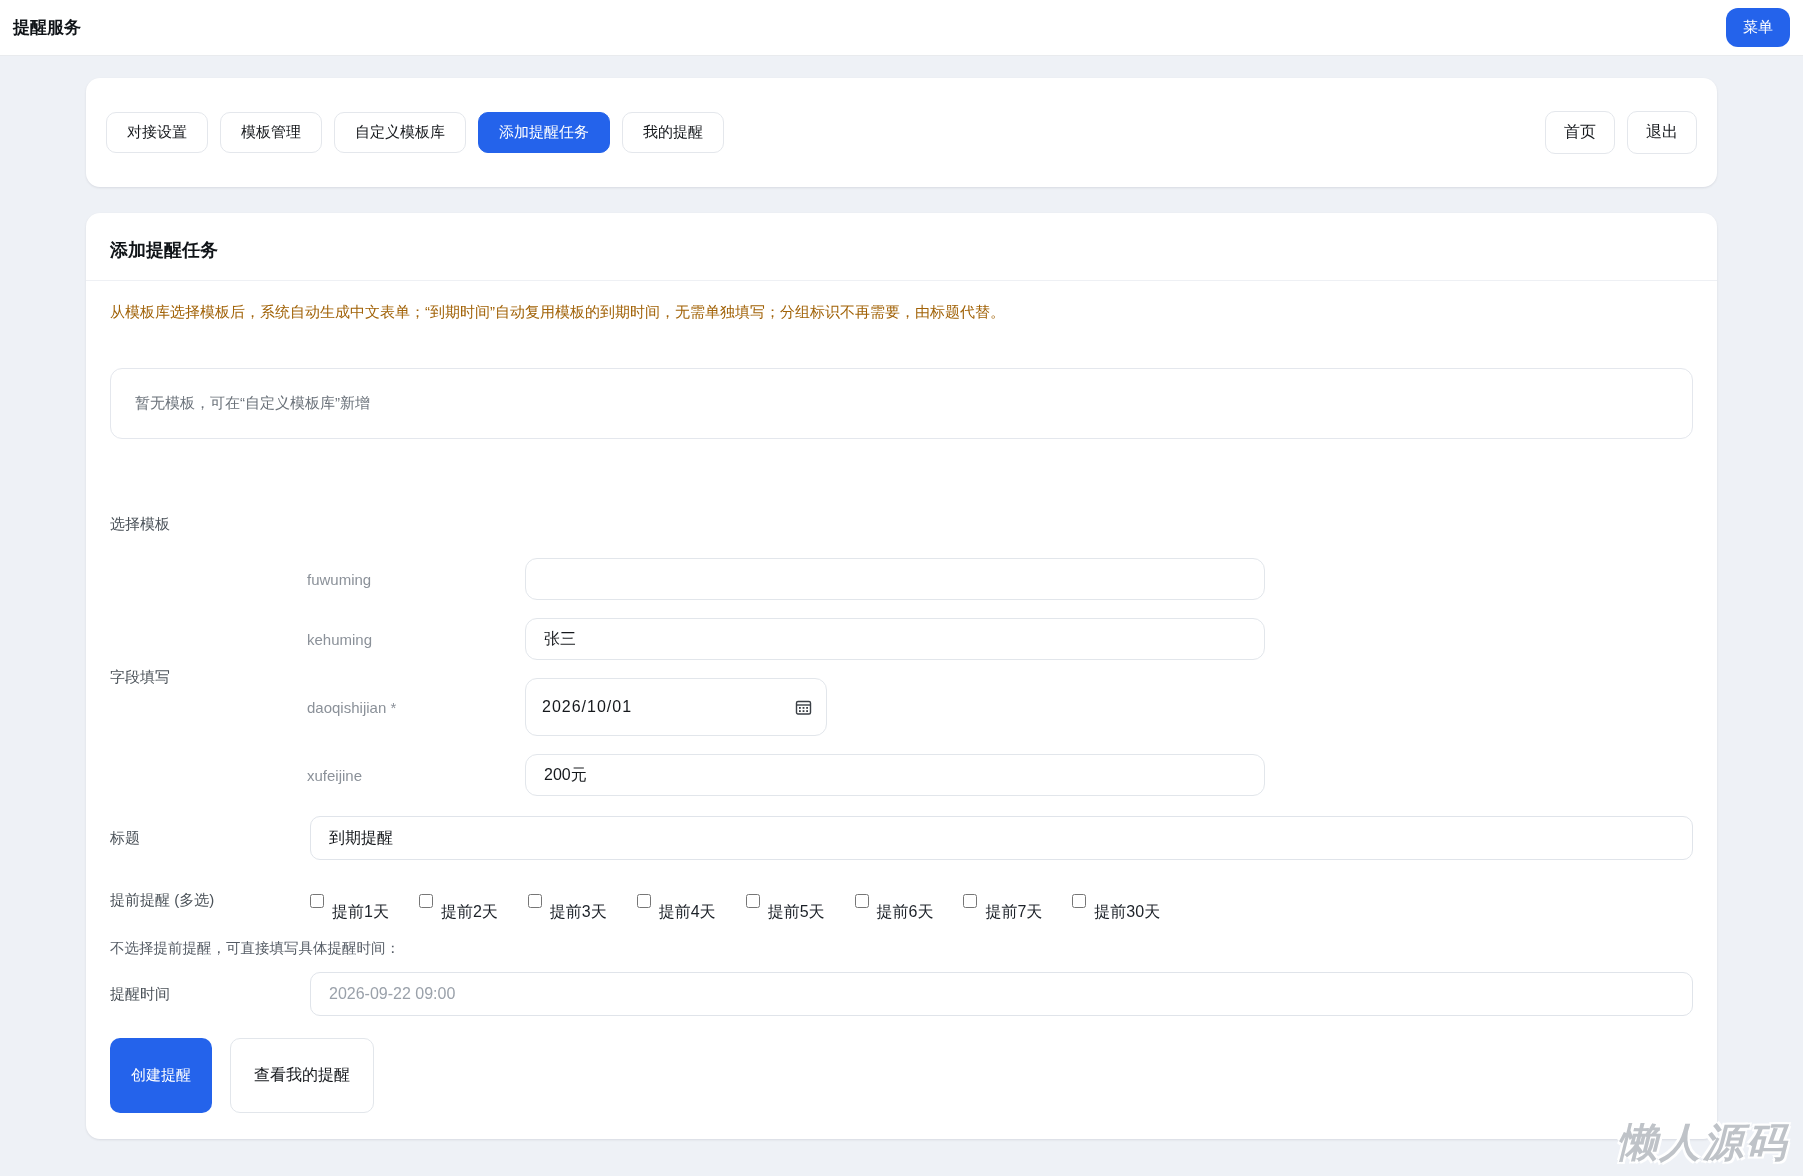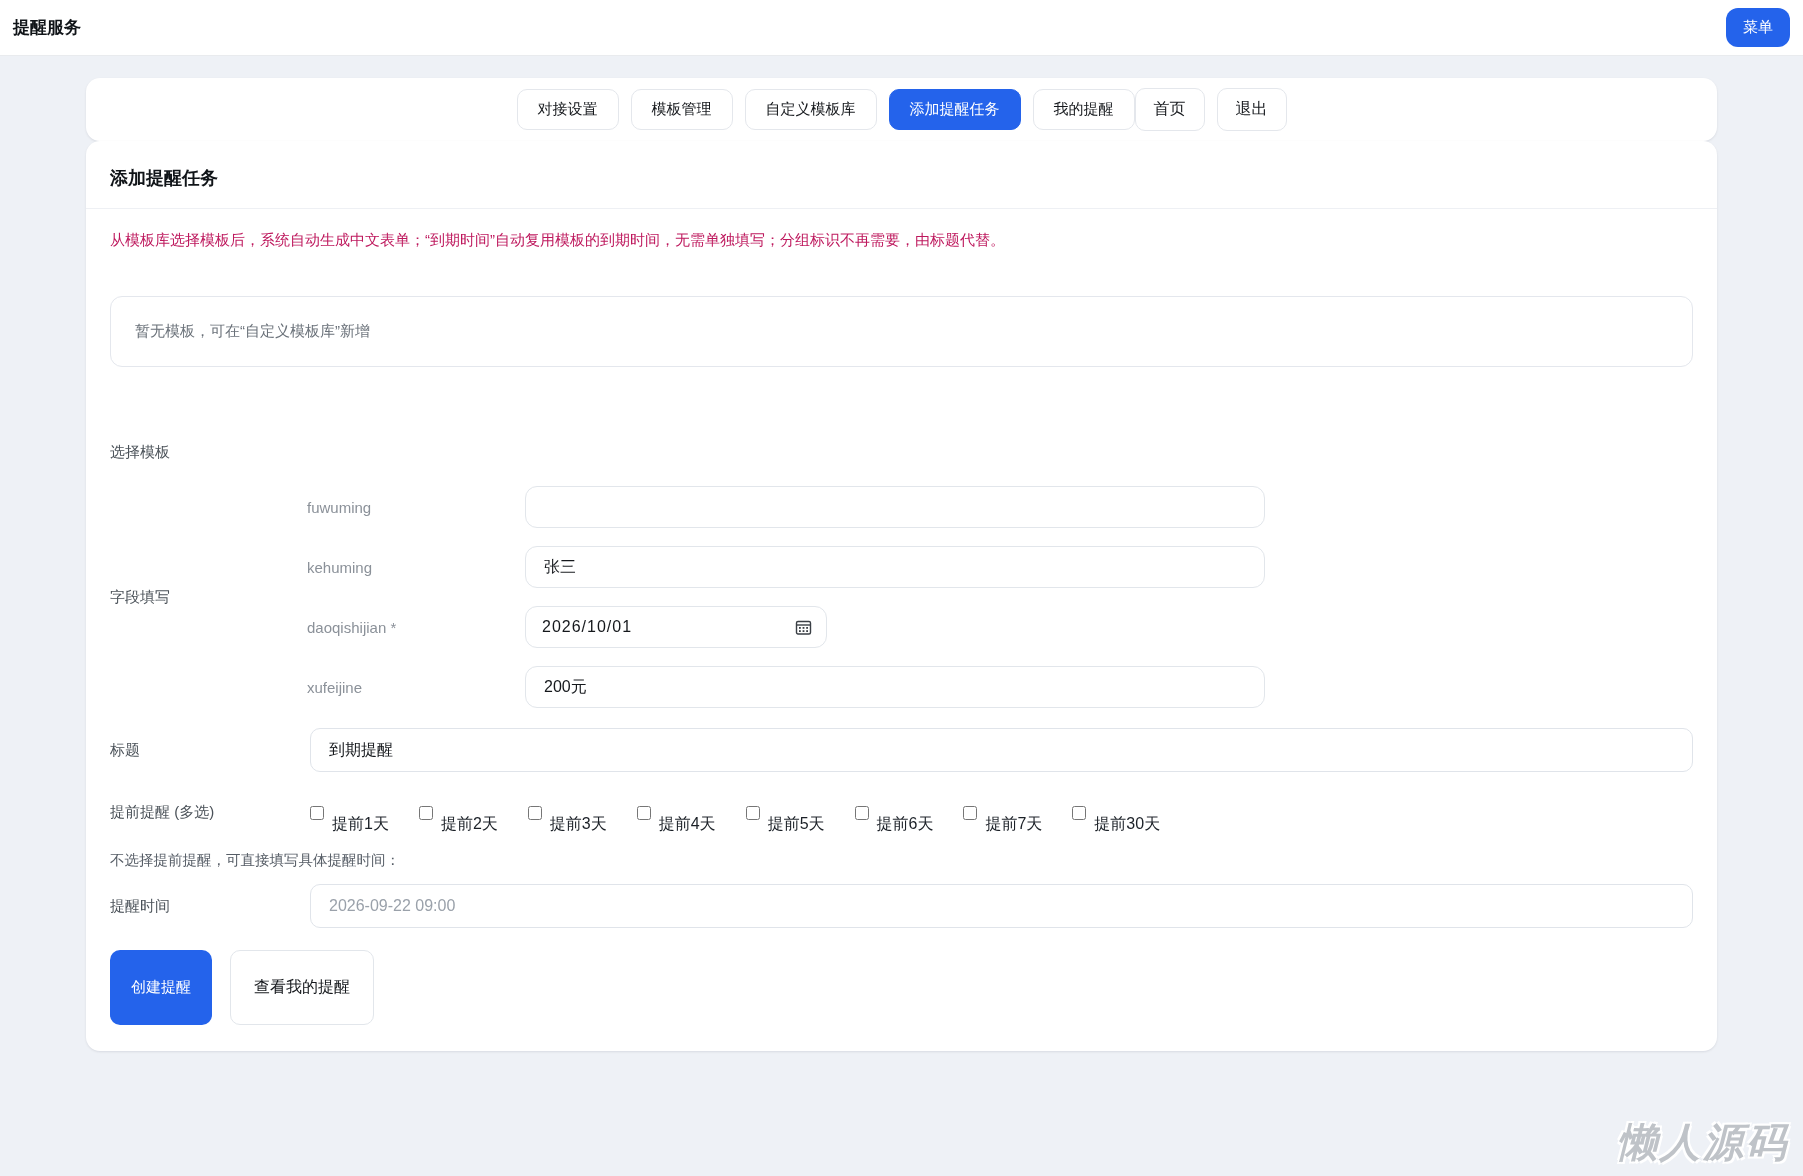--- a/index.html
+++ b/index.html
@@ -21,38 +21,38 @@
     font-family:inherit;
   }
   
   .content { padding:22px 86px 0; }
   .card {
     background:#fff; border-radius:14px;
     box-shadow:0 1px 3px rgba(16,24,40,.06), 0 1px 2px rgba(16,24,40,.04);
   }
   
   .nav-card {
-    display:flex; align-items:center; justify-content:center;
-    padding:10px 20px; 
+    display:flex; align-items:center; justify-content:space-between;
+    padding:33px 20px; margin-bottom:26px;
   }
   .tab-group { display:flex; gap:12px; }
   .tab-btn, .nav-right-btn {
     background:#fff; border:1px solid #e4e7ec; border-radius:10px;
     padding:10px 20px; font-size:15px; color:#15181c; cursor:pointer;
     font-family:inherit; white-space:nowrap;
   }
   .tab-btn.active { background:#2463eb; border-color:#2463eb; color:#fff; }
   .nav-right { display:flex; gap:12px; }
   .nav-right-btn { font-size:16px; padding:10px 18px; }
   
   .main-card { padding-bottom:26px; }
   .main-card-header { padding:25px 24px 18px; border-bottom:1px solid #eef0f4; }
   .main-card-title { font-size:18px; font-weight:700; color:#101418; }
   .main-card-body { padding:22px 24px 0; }
-  .desc { font-size:15px; color:#be185d; margin-bottom:46px; }
+  .desc { font-size:15px; color:#a16207; margin-bottom:46px; }
   .notice-box {
     border:1px solid #e4e7ed; border-radius:12px; padding:25px 24px;
     color:#6a7179; font-size:15px; margin-bottom:76px;
   }
   .form-row {
     display:grid; grid-template-columns:200px 1fr; align-items:center;
   }
   .form-label { font-size:15px; color:#4b5259; }
   .select-row { margin-bottom:24px; }
   .select-box {
@@ -73,21 +73,21 @@
     margin-left:197px; margin-bottom:18px;
   }
   .sub-row:last-child { margin-bottom:0; }
   .sub-label { font-size:15px; color:#8b9199; }
   .text-input {
     height:42px; border:1px solid #e2e6eb; border-radius:12px;
     padding:0 18px; font-size:16px; color:#15181c; width:100%;
     font-family:inherit; outline:none; background:#fff;
   }
   .date-box {
-    height:42px; width:302px; border:1px solid #e2e6eb; border-radius:12px;
+    height:58px; width:302px; border:1px solid #e2e6eb; border-radius:12px;
     display:flex; align-items:center; justify-content:space-between;
     padding:0 14px 0 16px; cursor:pointer; background:#fff;
   }
   .date-value { font-size:16px; color:#15181c; letter-spacing:1px; }
   .note { font-size:14.5px; color:#565d66; margin:4px 0 16px; }
   .title-row { margin-bottom:18px; }
   .big-input {
     height:44px; border:1px solid #e0e4ea; border-radius:10px;
     padding:0 18px; font-size:16px; color:#15181c; width:100%;
     font-family:inherit; outline:none; background:#fff;

